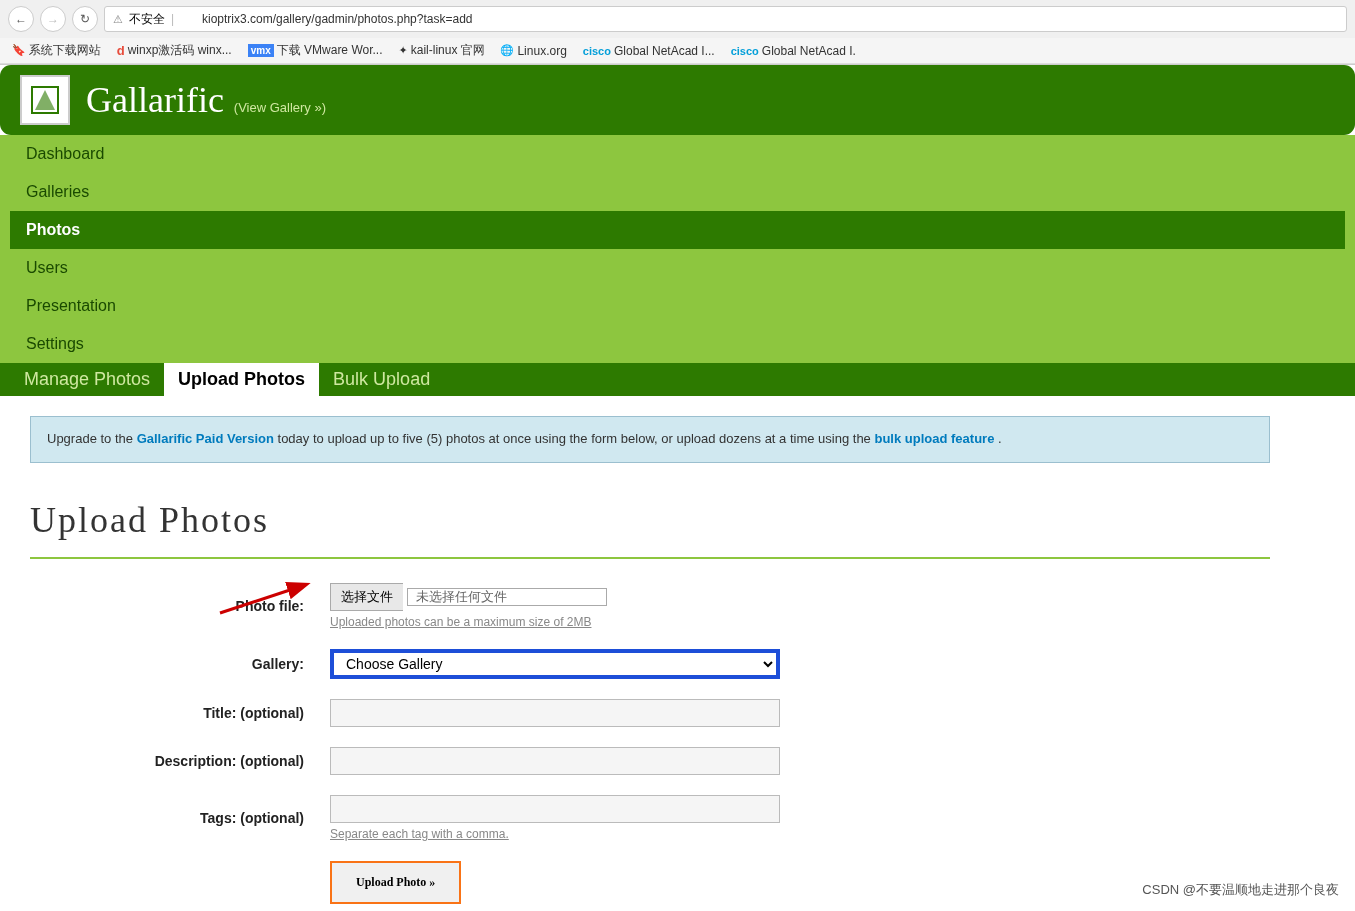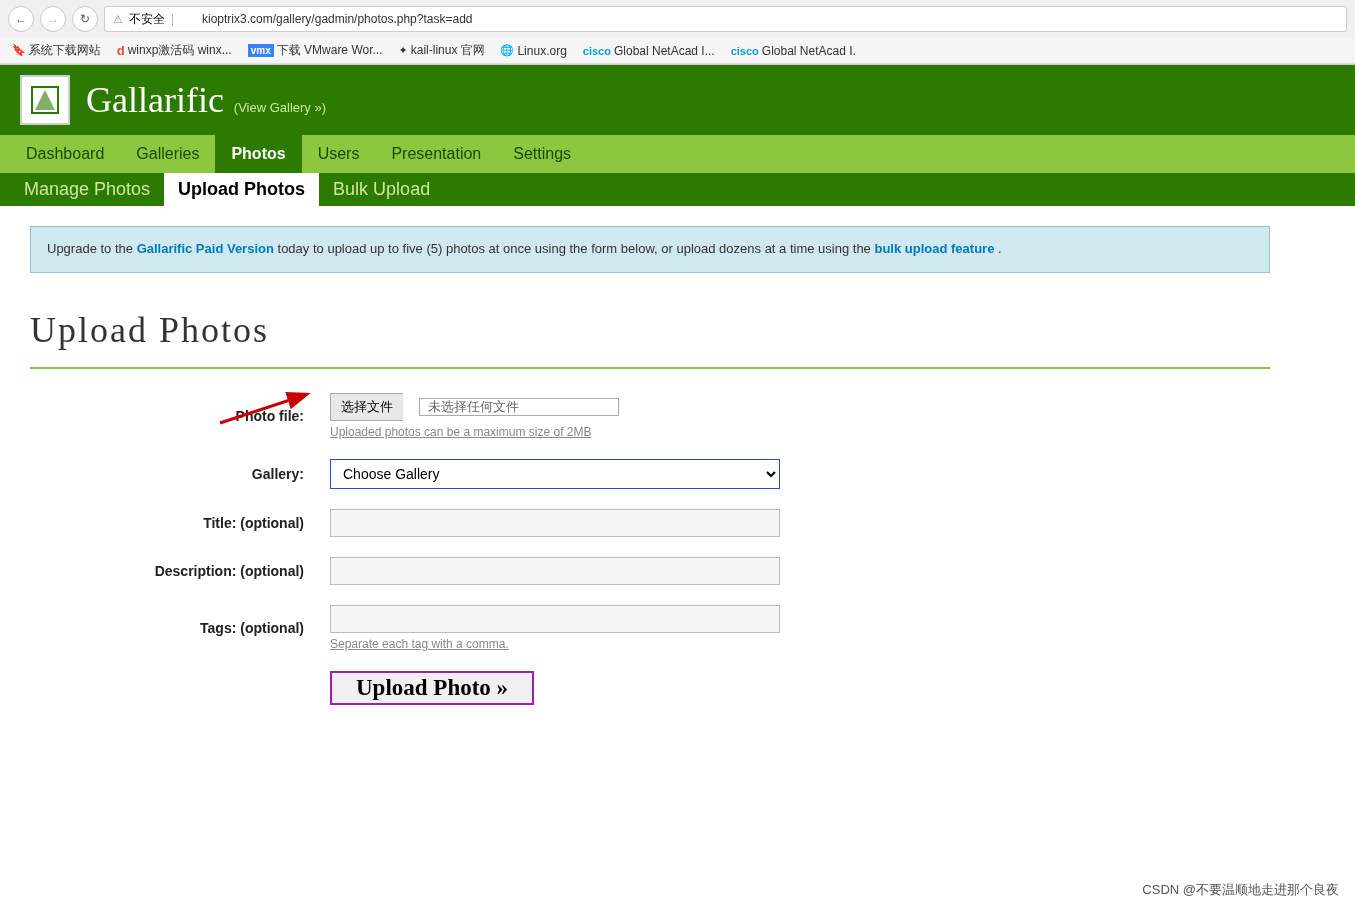--- a/index.html
+++ b/index.html
@@ -72,20 +72,21 @@
       font-size: 11px;
     }
 
     
     .app-header {
       background: #2d7a00;
       padding: 10px 20px;
       display: flex;
       align-items: center;
       gap: 16px;
+      border-radius: 11px;
     }
     .app-logo-box {
       width: 50px; height: 50px;
       background: #fff;
       border: 2px solid #ccc;
       display: flex; align-items: center; justify-content: center;
       font-size: 20px;
       color: #2d7a00;
     }
     .app-title {
@@ -99,20 +100,21 @@
       color: #cfe8a0;
       margin-left: 6px;
     }
 
     
     .main-nav {
       background: #8dc63f;
       display: flex;
       align-items: stretch;
       padding: 0 10px;
+      flex-direction: column;
     }
     .main-nav-item {
       padding: 10px 16px;
       color: #1a4a00;
       font-size: 16px;
       cursor: pointer;
       text-decoration: none;
       display: flex;
       align-items: center;
     }
@@ -202,21 +204,21 @@
       gap: 4px;
     }
     .form-hint {
       font-size: 12px;
       color: #888;
       text-decoration: underline;
     }
     .file-input-wrapper {
       display: flex;
       align-items: center;
-      gap: 16px;
+      gap: 4px;
     }
     .file-choose-btn {
       padding: 4px 10px;
       background: #e8e8e8;
       border: 1px solid #aaa;
       border-right: none;
       cursor: pointer;
       font-size: 13px;
       height: 28px;
       display: flex;
@@ -230,21 +232,21 @@
       display: flex;
       align-items: center;
       font-size: 13px;
       color: #666;
       background: #fff;
     }
 
     select.form-select {
       height: 30px;
       width: 450px;
-      border: 1px solid #1d4ed8;
+      border: 4px solid #1d4ed8;
       padding: 0 8px;
       font-size: 14px;
       background: #fff;
       appearance: auto;
     }
 
     input.form-input {
       height: 28px;
       width: 450px;
       border: 1px solid #bbb;
@@ -260,24 +262,24 @@
     .red-arrow {
       position: absolute;
       left: -120px;
       top: -10px;
       width: 110px;
       height: 50px;
     }
 
     
     .submit-btn {
-      padding: 2px 24px;
+      padding: 12px 24px;
       background: #f0f0f0;
-      border: 2px solid #a21caf;
-      font-size: 23px;
+      border: 2px solid #f97316;
+      font-size: 12px;
       font-weight: bold;
       cursor: pointer;
       font-family: Georgia, serif;
     }
 
     
     .watermark {
       position: fixed;
       bottom: 12px;
       right: 16px;

